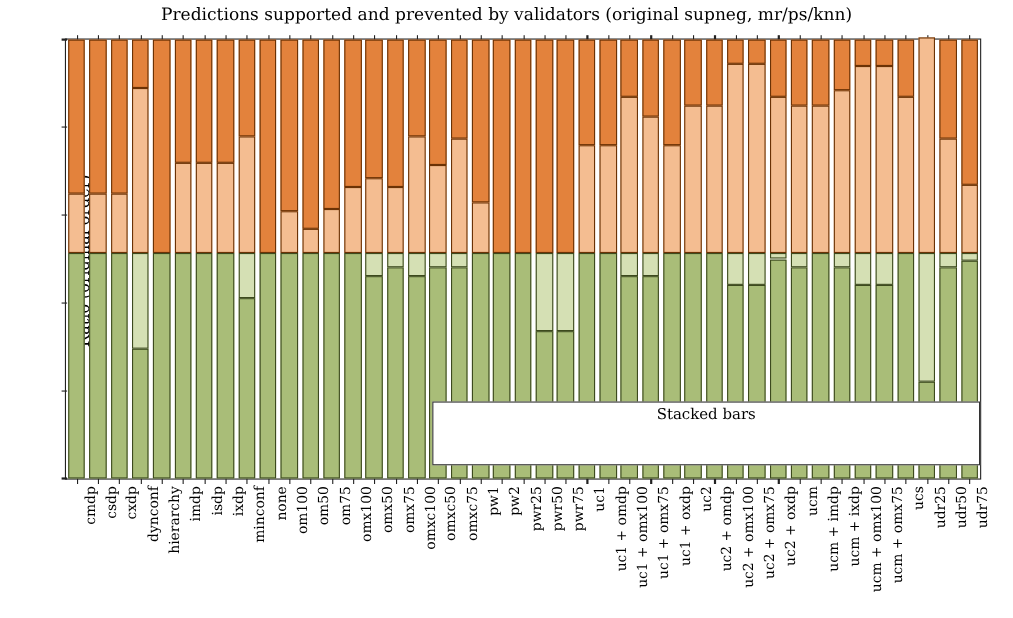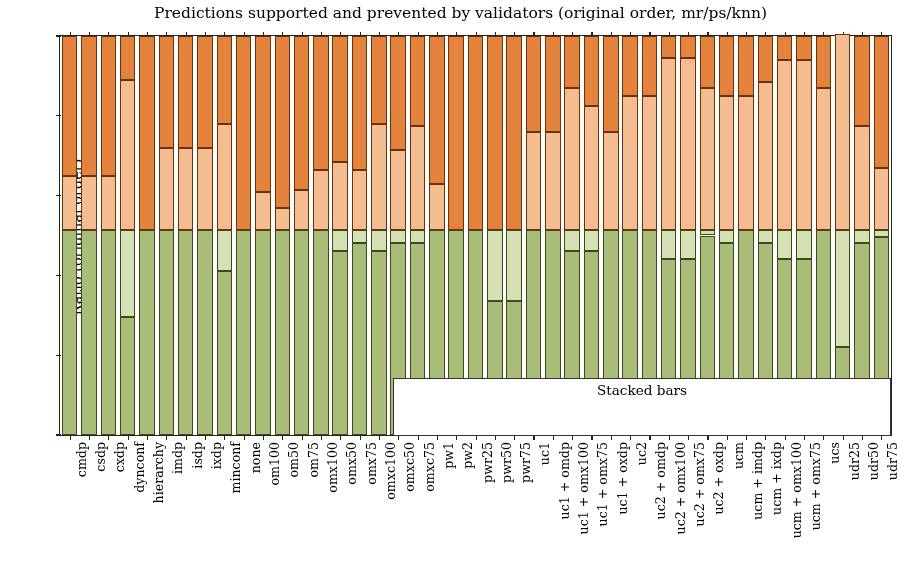--- a/index.html
+++ b/index.html
@@ -49,42 +49,42 @@
   .xlabel{
     position:absolute; top:442px;
     font-size:12.6px; font-family:"DejaVu Serif",serif; color:#000;
     white-space:nowrap;
     transform-origin:left top; transform:rotate(-90deg) translate(-100%,0);
     text-align:right;
   }
 
   
   .legend{
-    position:absolute; left:393px; top:378px; width:498px; height:58px;
+    position:absolute; left:393px; top:365px; width:498px; height:58px;
     background:#fff; border:1.2px solid #333; box-sizing:border-box;
     z-index:20;
   }
   .legend-title{
     width:100%; text-align:center; font-size:13.6px; margin-top:3px;
     font-family:"DejaVu Serif",serif; color:#000;
   }
   .legend-items{
     display:flex; align-items:center; justify-content:space-around;
     margin-top:5px; padding:0 6px;
   }
   .legend-item{ display:flex; align-items:center; gap:7px; }
   .legend-swatch{ width:33px; height:13px; border:1px solid #4a3010; display:block; }
   .legend-label{ font-size:13.4px; font-family:"DejaVu Serif",serif; color:#000; }
 </style>
 </head>
 <body>
 
 <div id="root">
 
-  <div class="title">Predictions supported and prevented by validators (original order, mr/ps/knn)</div>
+  <div class="title">Predictions supported and prevented by validators (original supneg, mr/ps/knn)</div>
 
   <div class="plot-frame">
     <div class="ylabel">Ratio (original order)</div>
     <div id="yticks">
         <div class="ytickmark" style="top: 398.4px;"></div>
         <div class="ytickmark" style="top: 318.6px;"></div>
         <div class="ytickmark" style="top: 238.8px;"></div>
         <div class="ytickmark" style="top: 159px;"></div>
         <div class="ytickmark" style="top: 79.2px;"></div>
         <div class="ytickmark" style="top: -0.6px;"></div>

